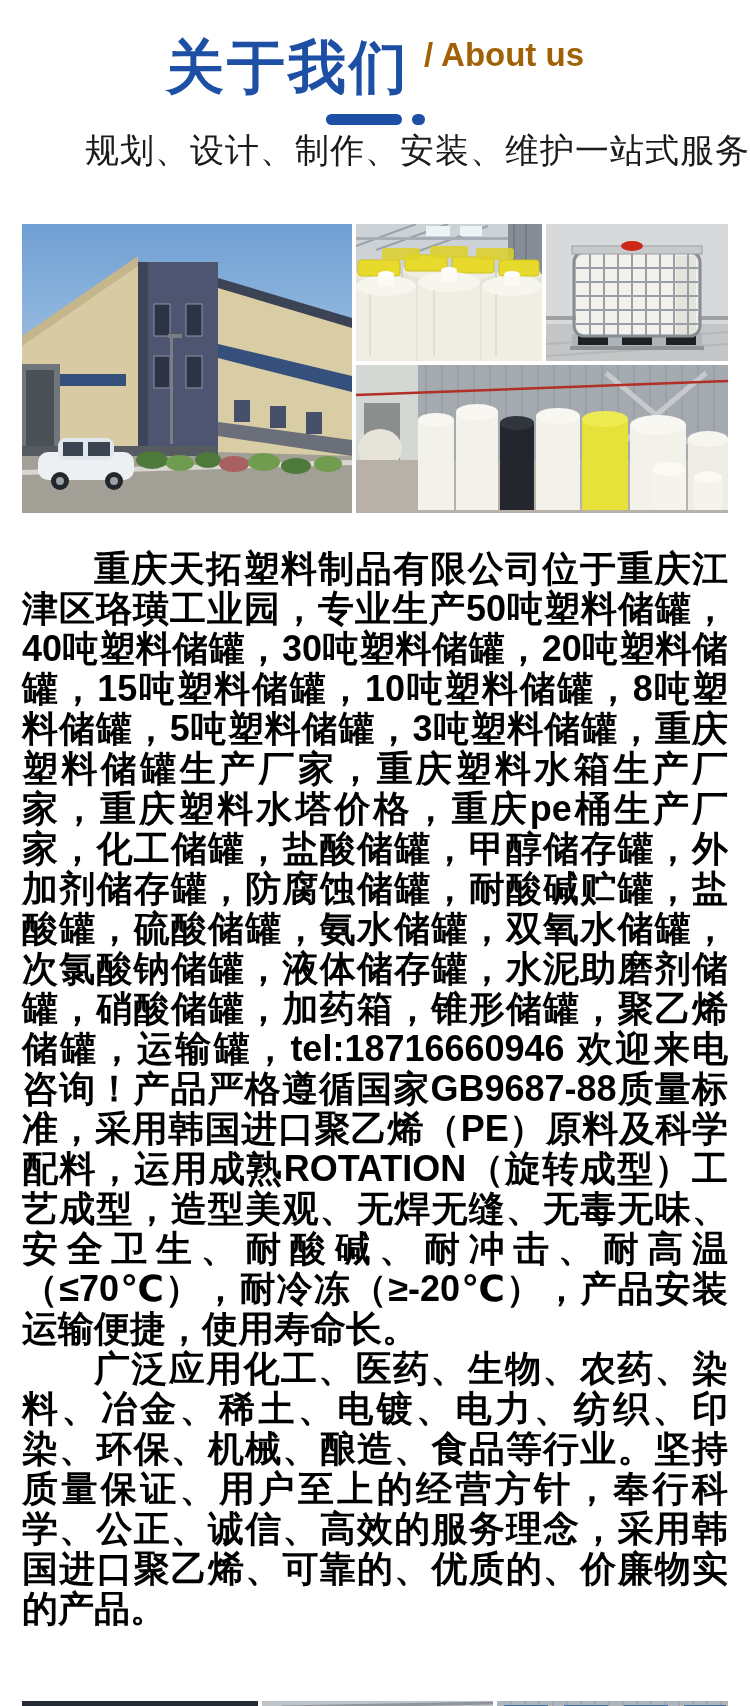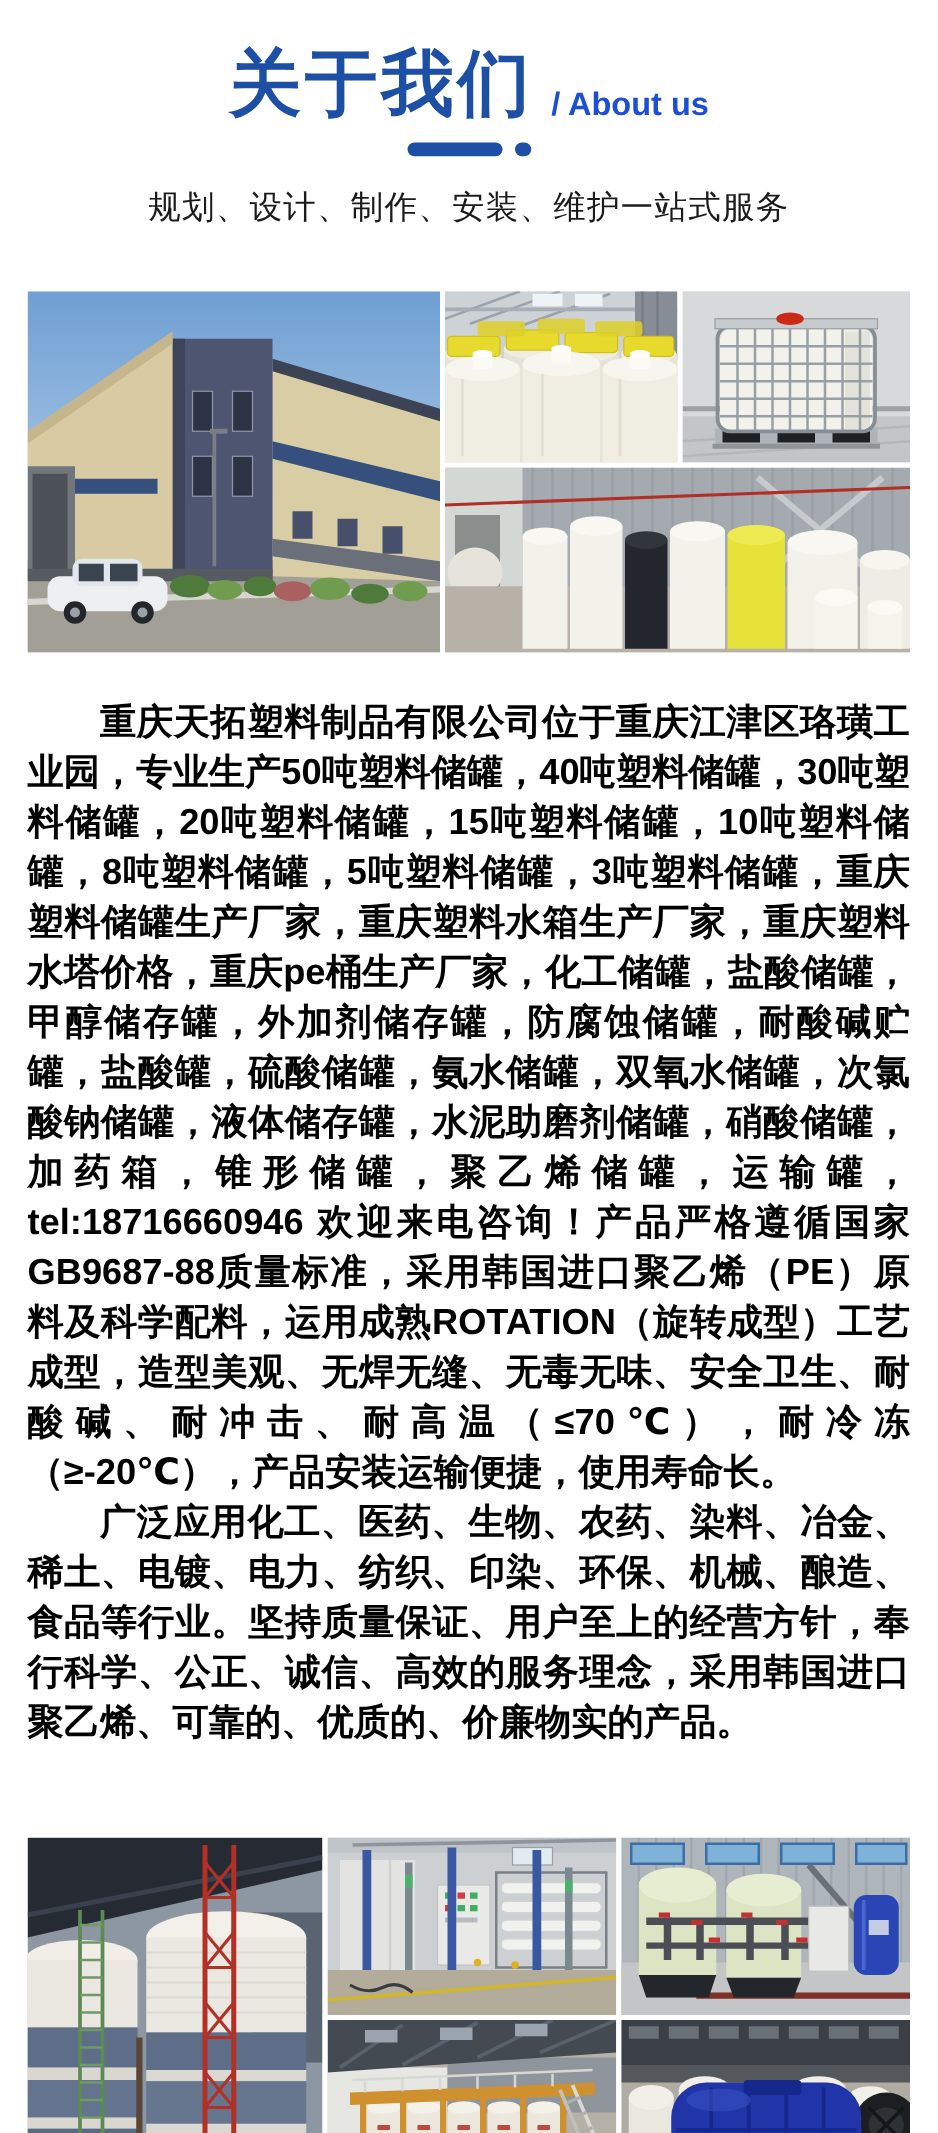--- a/index.html
+++ b/index.html
@@ -1,45 +1,45 @@
 <!DOCTYPE html>
 <html lang="zh"><head>
 <meta charset="utf-8">
 <style>
   html,body{margin:0;padding:0;background:#ffffff;}
   body{width:750px;font-family:"Liberation Sans","DejaVu Sans",sans-serif;color:#000;}
   .page{width:750px;min-height:1706px;background:#fff;padding-bottom:26px;box-sizing:border-box;}
 
   
   .header{padding-top:38px;}
-  .title-row{display:flex;justify-content:center;align-items:flex-end;gap:14px;}
+  .title-row{display:flex;justify-content:center;align-items:flex-start;gap:14px;}
   .title-cn{font-size:58px;font-weight:900;color:#1d4fa5;letter-spacing:3px;line-height:1;}
-  .title-en{font-size:26px;font-weight:800;color:#1d4ed8;line-height:1;}
+  .title-en{font-size:33px;font-weight:800;color:#a16207;line-height:1;}
   .title-underline{margin-top:18px;display:flex;justify-content:center;align-items:center;gap:10px;height:11px;}
   .title-underline .dash{width:76px;height:11px;border-radius:6px;background:#1d4fa5;}
   .title-underline .dot{width:13px;height:11px;border-radius:6px;background:#1d4fa5;}
-  .subtitle{margin-top:23px;text-align:center;font-size:26px;letter-spacing:1px;color:#1b1b1b;}
+  .subtitle{margin-top:3px;text-align:right;font-size:34px;letter-spacing:1px;color:#1b1b1b;}
 
   
   figure{margin:0;overflow:hidden;background:#e9e9e9;}
   figure svg{display:block;width:100%;height:100%;}
   .gallery-top{margin:50px 22px 0;display:grid;grid-template-columns:330px 186px 182px;grid-template-rows:137px 148px;gap:4px;}
   .ph-factory{grid-column:1;grid-row:1/3;}
   .ph-dosing{grid-column:2;grid-row:1;}
   .ph-ibc{grid-column:3;grid-row:1;}
   .ph-warehouse{grid-column:2/4;grid-row:2;}
   .gallery-bottom{margin:72px 22px 0;display:grid;grid-template-columns:236px 231px 231px;grid-template-rows:142px 141px;gap:4px;}
   .ph-outdoor{grid-column:1;grid-row:1/3;}
   .ph-ro{grid-column:2;grid-row:1;}
   .ph-frp{grid-column:3;grid-row:1;}
   .ph-platform{grid-column:2;grid-row:2;}
   .ph-bluetank{grid-column:3;grid-row:2;}
 
   
-  .about-text{margin:36px 22px 0;font-size:29px;line-height:40px;font-weight:600;text-align:justify;color:#000;}
+  .about-text{margin:36px 22px 0;font-size:36px;line-height:40px;font-weight:600;text-align:justify;color:#000;}
   .about-text p{margin:0;text-indent:2em;}
 </style>
 </head>
 <body>
 
 <div class="page">
 
   <header class="header">
     <div class="title-row">
       <span class="title-cn">关于我们</span>

